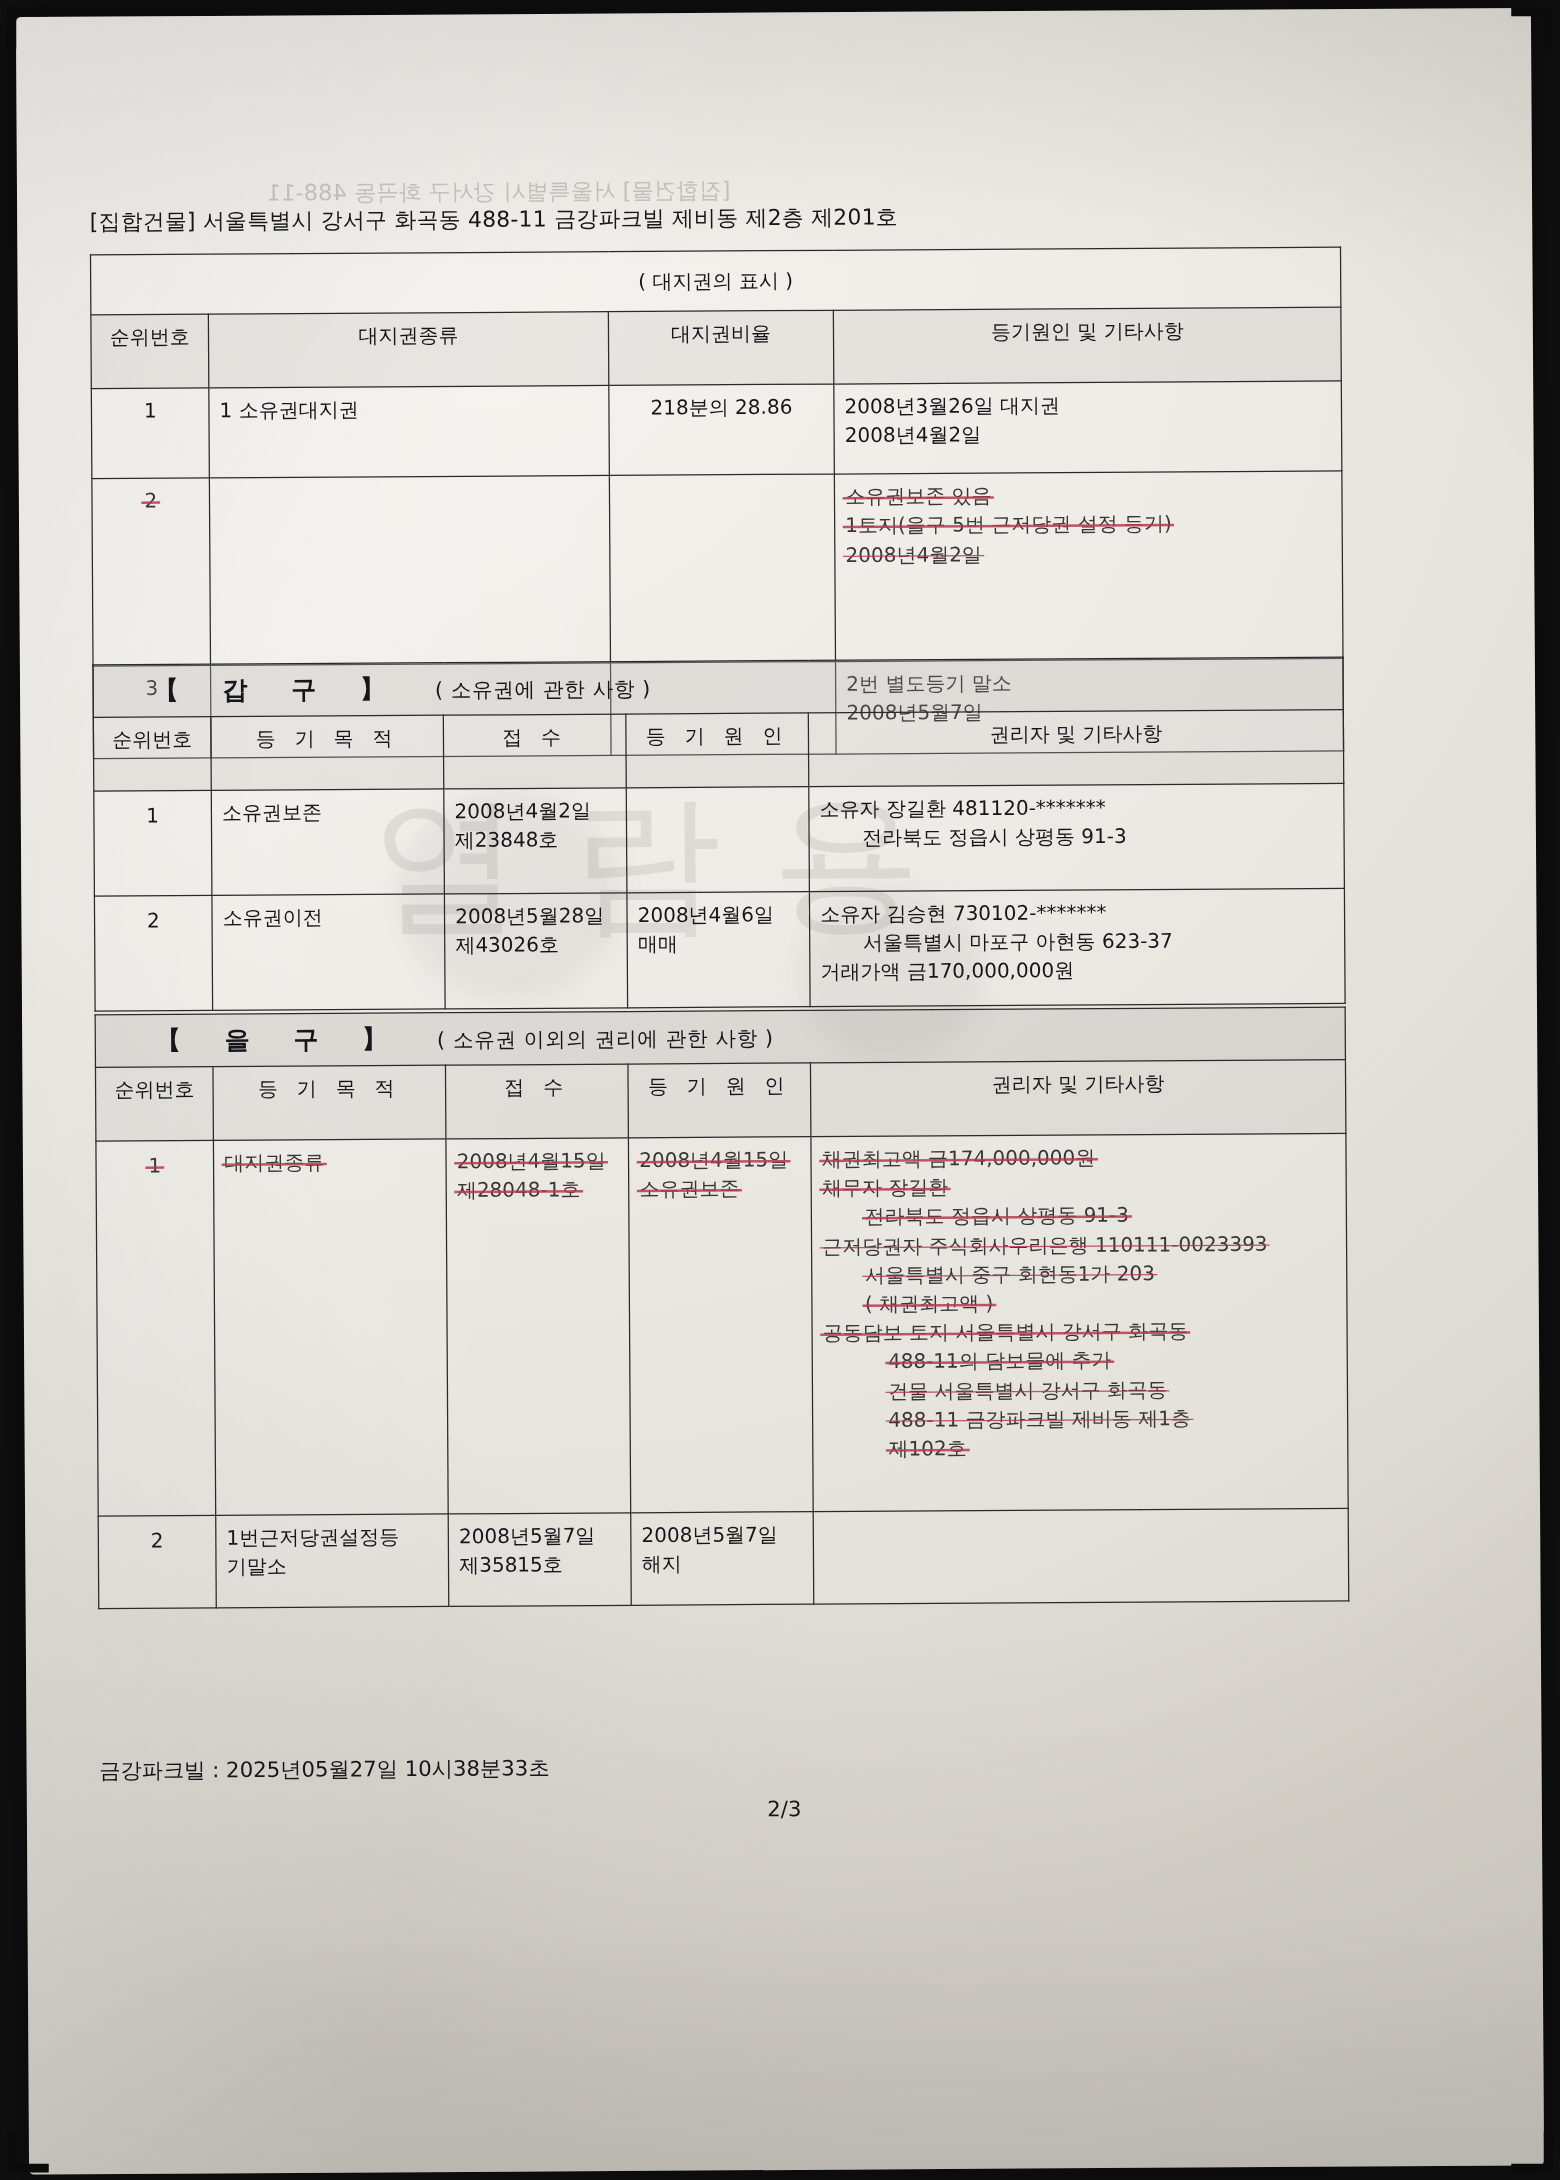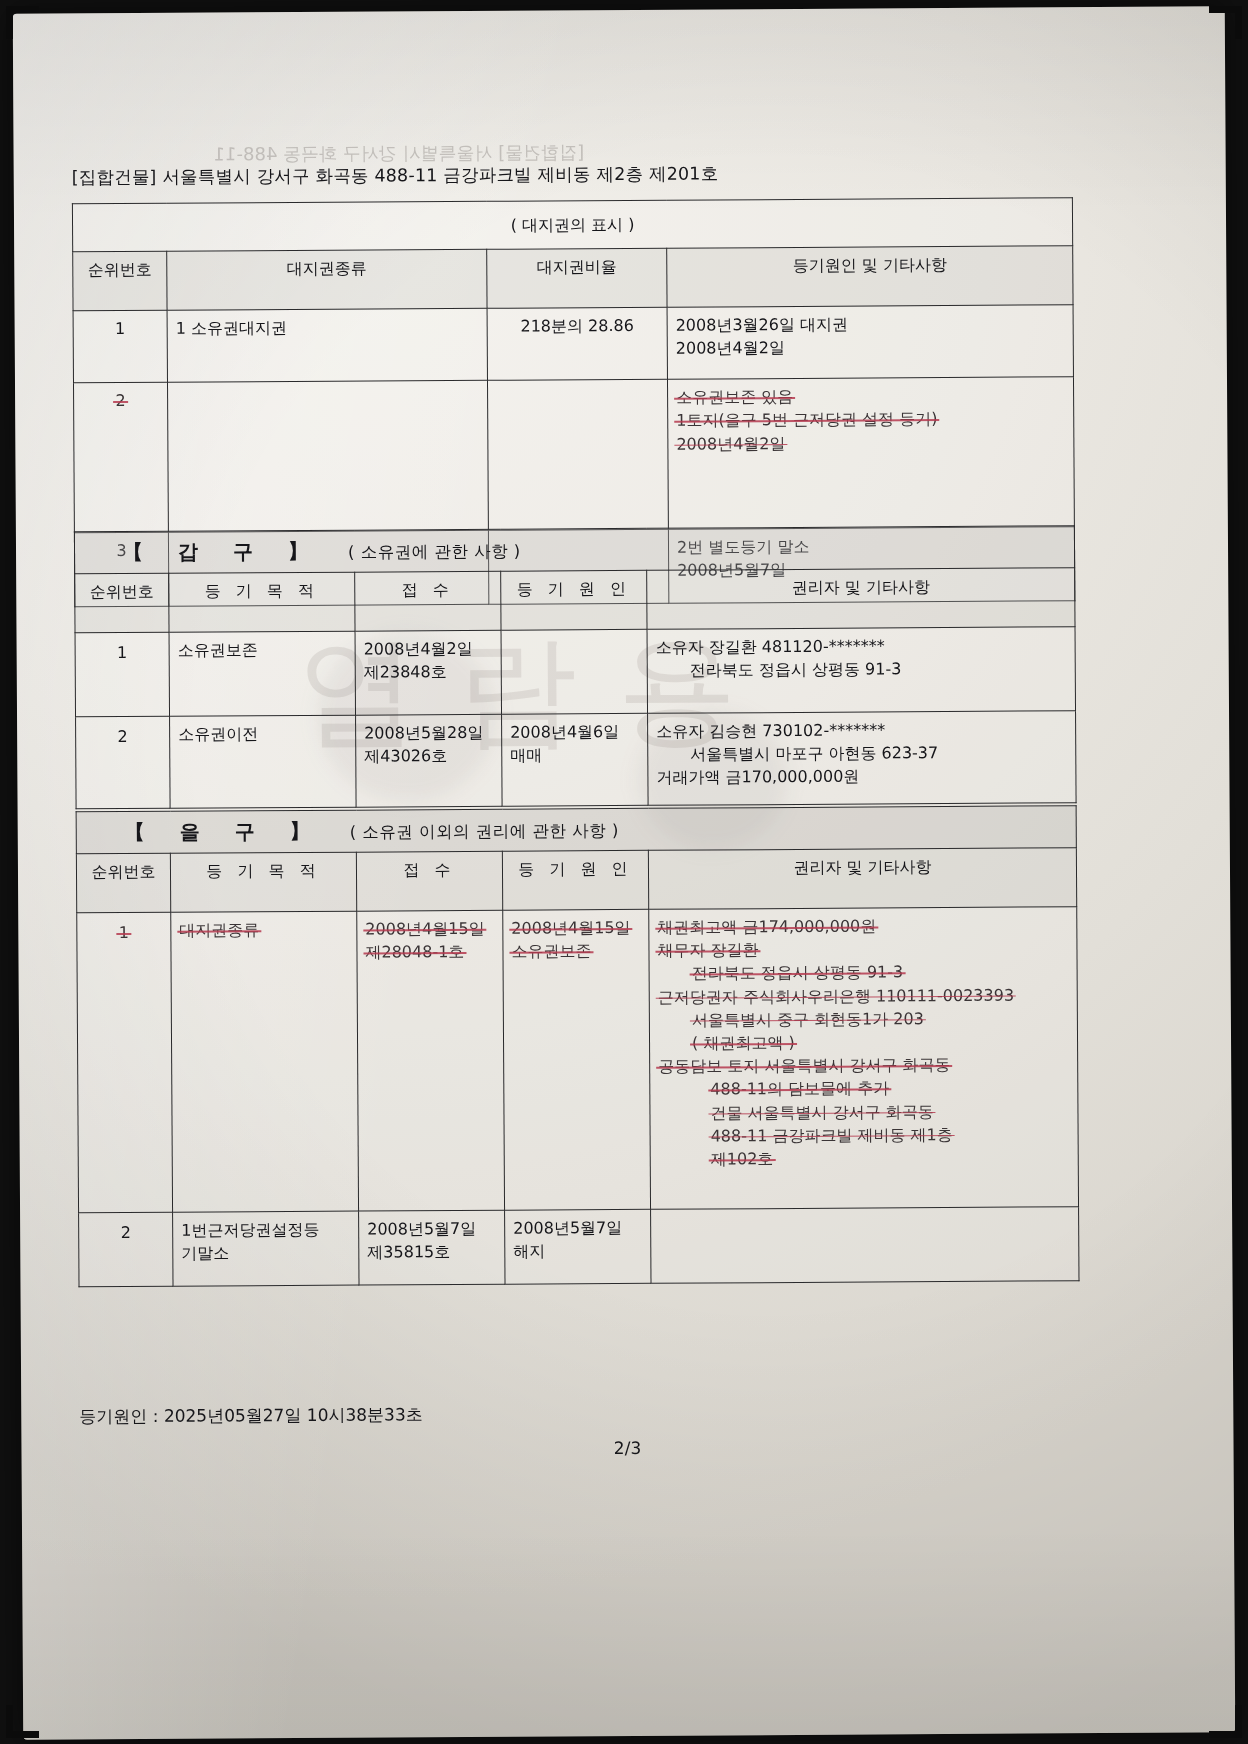--- a/index.html
+++ b/index.html
@@ -358,20 +358,20 @@
               <td>
                 <div>2008년5월7일</div>
                 <div>해지</div>
               </td>
               <td></td>
             </tr>
           </tbody>
       </table>
 
       <div class="footer-date">
-        <span>등기원인 :</span>
+        <span>금강파크빌 :</span>
         <span>2025년05월27일  10시38분33초</span>
       </div>
       <div class="page-no">2/3</div>
 
     </div>
   </div>
 </div>
 
 </body></html>

